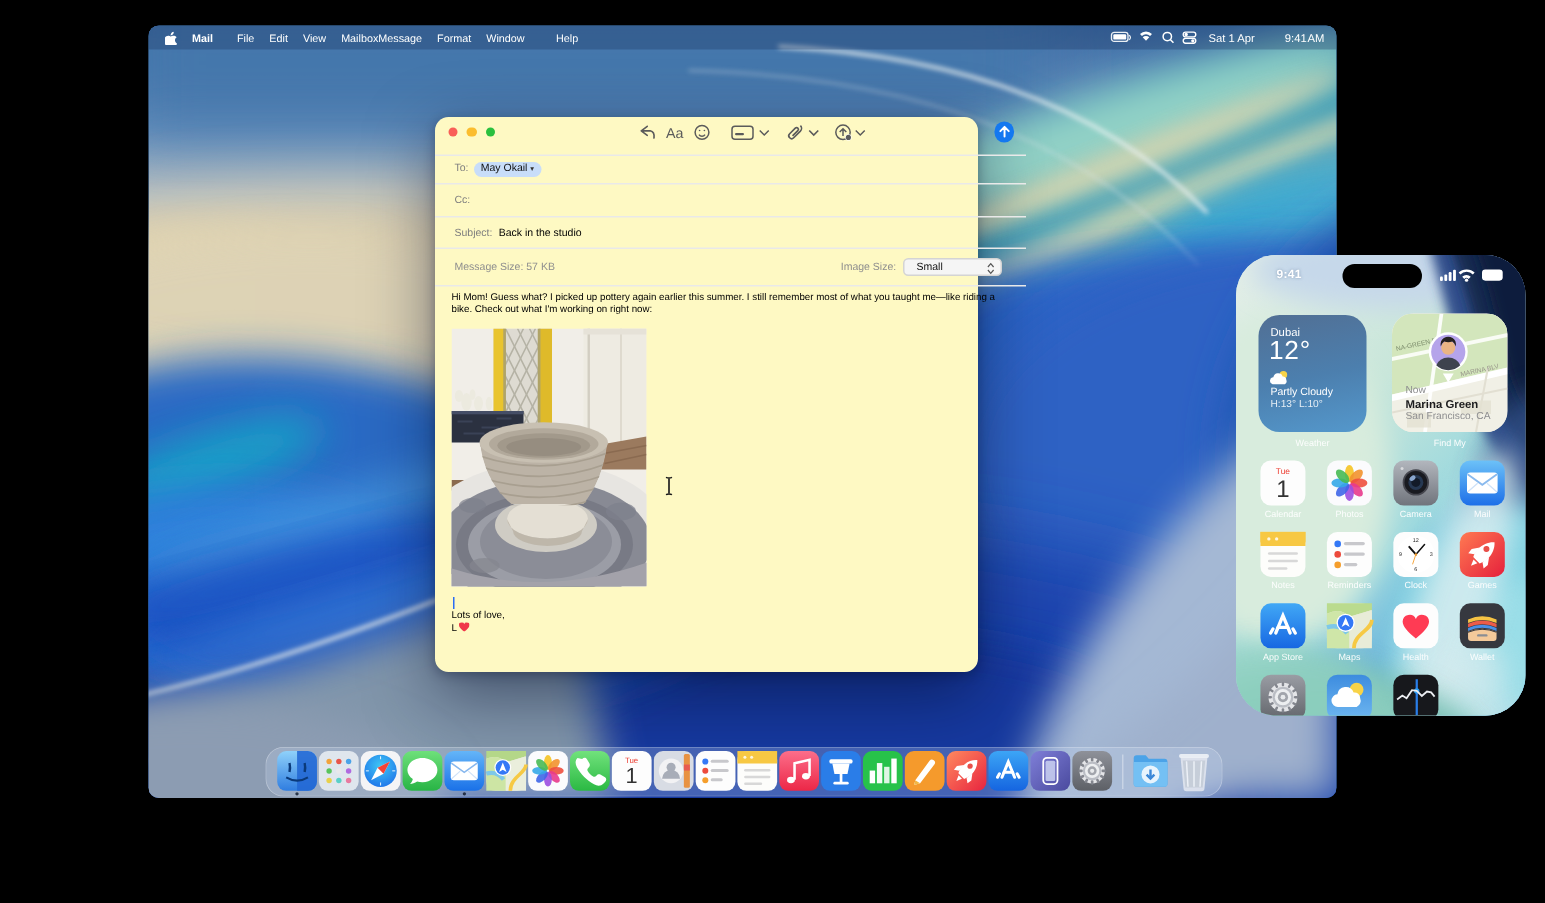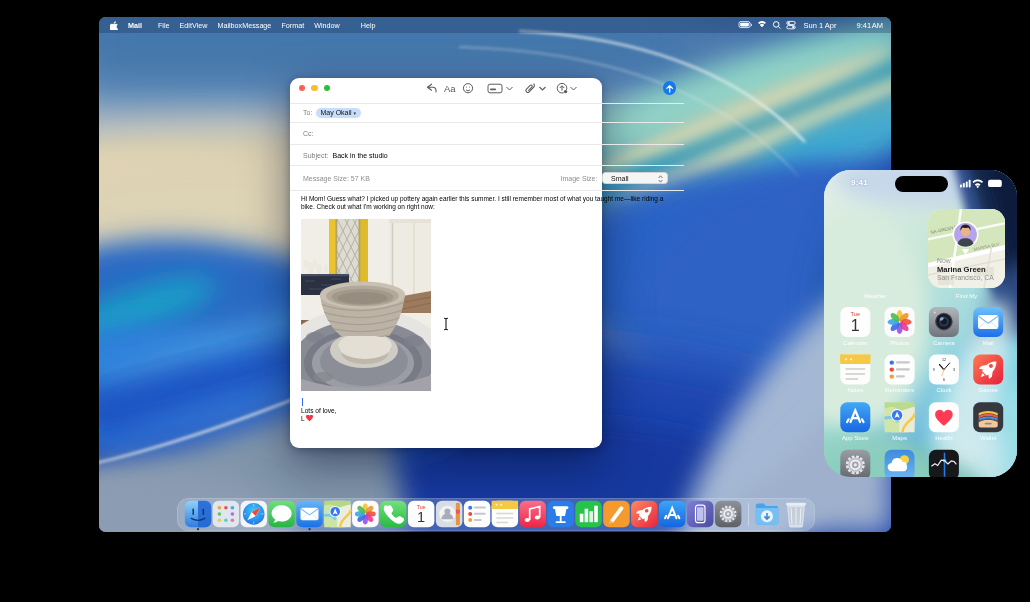--- a/index.html
+++ b/index.html
@@ -72,21 +72,21 @@
 <path d="M792,320 Q710,440 590,515 L792,515 Z" fill="#9fb0cc" filter="url(#b14)"></path>
 </svg>
 
 <div id="menubar">
  <svg style="margin-left:11px;display:block" width="7.5" height="9" viewBox="0 0 170 200">
         <path fill="#fff" d="M150.4,130.3c-0.3-30.3,24.7-44.8,25.8-45.5c-14-20.5-35.9-23.3-43.7-23.6c-18.6-1.9-36.3,10.9-45.7,10.9c-9.4,0-24-10.6-39.4-10.3C27.2,62.1,8.5,73.6-1.9,91.9c-21.1,36.6-5.4,90.8,15.1,120.5c10,14.5,22,30.8,37.7,30.2c15.1-0.6,20.8-9.8,39.1-9.8c18.3,0,23.4,9.8,39.4,9.5c16.3-0.3,26.6-14.8,36.6-29.4c11.5-16.8,16.3-33.1,16.6-34c-0.4-0.2-31.8-12.2-32.2-48.6z M119.7,41.1c8.3-10.1,13.9-24.1,12.4-38.1c-12,0.5-26.5,8-35.1,18.1c-7.7,8.9-14.5,23.2-12.7,36.9C97.7,59,111.4,51.2,119.7,41.1z"></path>
       </svg>
  <span class="app" style="margin-left:10.5px">Mail</span>
  <span style="margin-left:16px">File</span>
  <span style="margin-left:10px">Edit</span>
- <span style="">View</span>
+ <span style="margin-left:10px">View</span>
  <span style="margin-left:10px">Mailbox</span>
  <span style="">Message</span>
  <span style="margin-left:10px">Format</span>
  <span style="margin-left:10px">Window</span>
  <span style="margin-left:21px">Help</span>
  <div id="mright">
         <svg width="60" height="16" viewBox="0 0 60 16" style="display:block">
 <g fill="#fff">
 <rect x="1" y="4.6" width="11" height="6" rx="1.8" fill="none" stroke="#fff" stroke-width="0.9" opacity="0.9"></rect>
 <rect x="2.2" y="5.8" width="8.6" height="3.6" rx="0.8"></rect>
@@ -98,25 +98,25 @@
 <circle cx="38.2" cy="7.4" r="2.8"></circle>
             <line x1="40.3" y1="9.5" x2="42.3" y2="11.5"></line>
 </g>
 <g stroke="#fff" stroke-width="0.9" fill="none">
 <rect x="48.8" y="4.4" width="8.4" height="3.2" rx="1.6"></rect>
 <rect x="48.8" y="8.6" width="8.4" height="3.2" rx="1.6"></rect>
 <circle cx="50.8" cy="6" r="1.1" fill="#fff" stroke="none"></circle>
 <circle cx="55.2" cy="10.2" r="1.1" fill="#fff" stroke="none"></circle>
 </g>
 </svg>
-<span style="margin-left:6px">Sun 1 Apr</span>
+<span style="margin-left:6px">Sat 1 Apr</span>
         <span style="margin-left:20px;margin-right:8px">9:41 AM</span>
       </div>
 </div>
-<div id="mailwin" style="position:absolute;left:191px;top:61px;width:312px;height:370px;background:#ffffff;border-radius:9px;box-shadow:0 15px 45px rgba(0,10,40,0.5),0 2px 8px rgba(0,10,40,0.3)">
+<div id="mailwin" style="position:absolute;left:191px;top:61px;width:362px;height:370px;background:#fef9c3;border-radius:9px;box-shadow:0 15px 45px rgba(0,10,40,0.5),0 2px 8px rgba(0,10,40,0.3)">
 
 <div style="position:absolute;left:8.7px;top:6.7px;width:6.6px;height:6.6px;border-radius:50%;background:#f95f57"></div>
 <div style="position:absolute;left:21.2px;top:6.7px;width:6.6px;height:6.6px;border-radius:50%;background:#fbbd2e"></div>
 <div style="position:absolute;left:33.7px;top:6.7px;width:6.6px;height:6.6px;border-radius:50%;background:#2ac03e"></div>
 <div style="position:absolute;left:372.5px;top:3.3px;width:13.4px;height:13.4px;border-radius:50%;background:#1478f0">
  <svg width="13.4" height="13.4" viewBox="0 0 13.4 13.4">
           <path d="M6.7,10 V3.8 M3.9,6.4 L6.7,3.6 L9.5,6.4" stroke="#fff" stroke-width="1.3" fill="none" stroke-linecap="round" stroke-linejoin="round"></path>
         </svg>
 </div>
 <svg style="position:absolute;left:132px;top:3px" width="256" height="15" viewBox="0 0 256 15">
@@ -537,20 +537,30 @@
         <rect x="2.9" y="4" width="1.9" height="4.4" rx="0.7"></rect>
 <rect x="5.8" y="2.4" width="1.9" height="6" rx="0.7"></rect>
         <rect x="8.7" y="0.8" width="1.9" height="7.6" rx="0.7"></rect>
 <path d="M19.2,2.6 a7.4,7.4 0 0 1 5.4,2.1 l-1.2,1.3 a5.6,5.6 0 0 0 -8.3,0 l-1.2,-1.3 a7.4,7.4 0 0 1 5.3,-2.1 Z" transform="translate(-1.5,-2)"></path>
 <path d="M17.7,5.3 a4,4 0 0 1 2.9,1.2 l-1.4,1.5 a2,2 0 0 0 -2.9,0 l-1.4,-1.5 a4,4 0 0 1 2.8,-1.2 Z" transform="translate(-0.1,-1)"></path>
 <circle cx="17.7" cy="7.8" r="1.1"></circle>
 </g>
 <rect x="28" y="0.7" width="13.8" height="7.4" rx="2.2" fill="#fff"></rect>
 <path d="M42.4,2.9 a2,2 0 0 1 0,4.2" fill="#fff" opacity="0.65" transform="translate(0,-0.6)"></path>
 </svg>
+    <div style="position:absolute;left:15px;top:40px;width:72px;height:77.5px;border-radius:14px;background:linear-gradient(168deg,#516f94,#4c7fae 52%,#5498cc);overflow:hidden">
+<div style="position:absolute;left:8px;top:6.5px;font-size:7.5px;color:#fff">Dubai</div>
+<div style="position:absolute;left:7px;top:12.5px;font-size:17.5px;font-weight:300;color:#fff;letter-spacing:0.5px">12°</div>
+<svg style="position:absolute;left:7px;top:37px" width="14" height="9.5" viewBox="0 0 14 9.5">
+<circle cx="9.6" cy="2.9" r="2.5" fill="#f8d348"></circle>
+<path d="M2.4,9.2 a2.4,2.4 0 0 1 0.5,-4.7 a3.2,3.2 0 0 1 6.2,-0.5 a2.1,2.1 0 0 1 2.4,2.1 a2.5,2.5 0 0 1 -0.9,3.1 Z" fill="#fff"></path>
+      </svg>
+<div style="position:absolute;left:8px;top:47.5px;font-size:7px;color:#fff">Partly Cloudy</div>
+<div style="position:absolute;left:8px;top:56px;font-size:6.8px;color:rgba(255,255,255,0.85)">H:13° L:10°</div>
+</div>
     <div style="position:absolute;left:104px;top:39px;width:77px;height:79px;border-radius:14px;background:#eeede2;overflow:hidden">
 <svg width="77" height="79" viewBox="0 0 77 79">
 <rect width="77" height="79" fill="#f1f0e6"></rect>
 <path d="M0,0 H77 V36 L0,54 Z" fill="#d3e6bc"></path>
 <path d="M0,54 L77,36 v4.5 L0,58.5 Z" fill="#fff"></path>
 <path d="M0,29 L77,13 v2.6 L0,31.6 Z" fill="#fff" opacity="0.85"></path>
 <path d="M22,79 L33,0" stroke="#fff" stroke-width="2.5" opacity="0.9"></path>
 <path d="M0,66 L77,50" stroke="#e2dfd2" stroke-width="1.4"></path>
 <path d="M56,79 L64,36" stroke="#e2dfd2" stroke-width="1.4"></path>
 <g fill="#7e8e6e" font-size="4.4" font-family="Liberation Sans">

